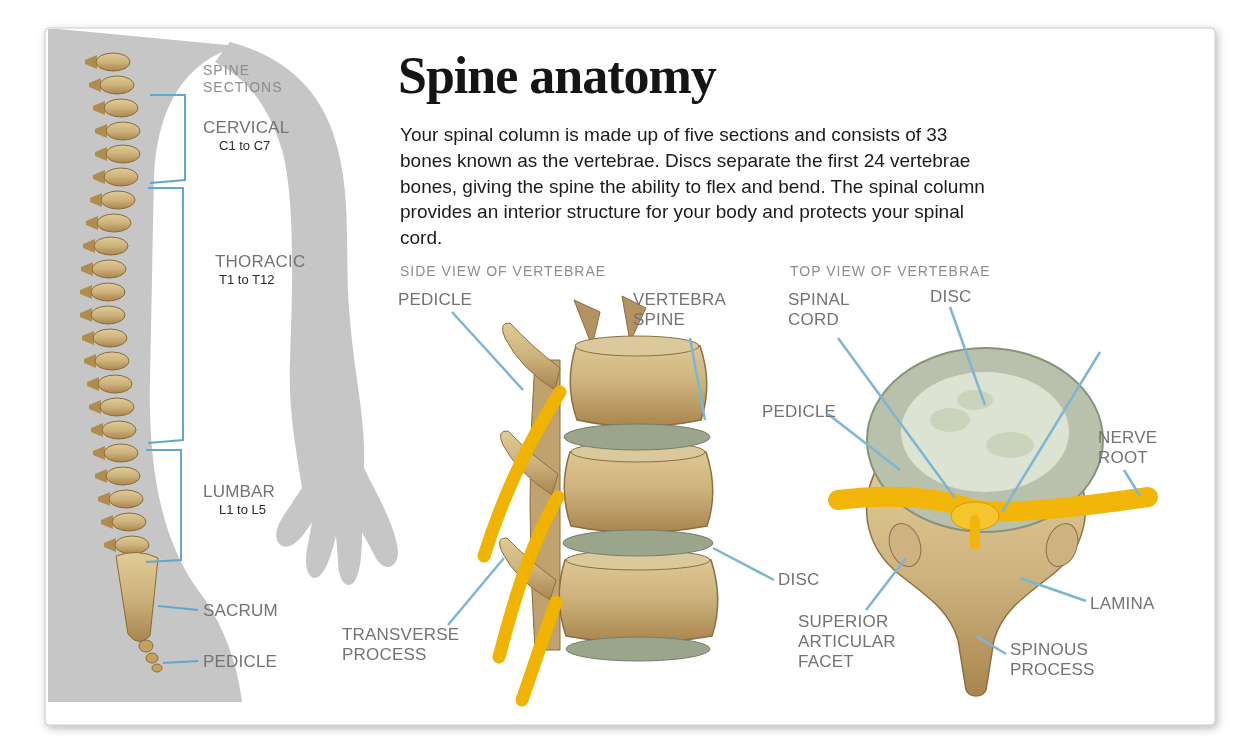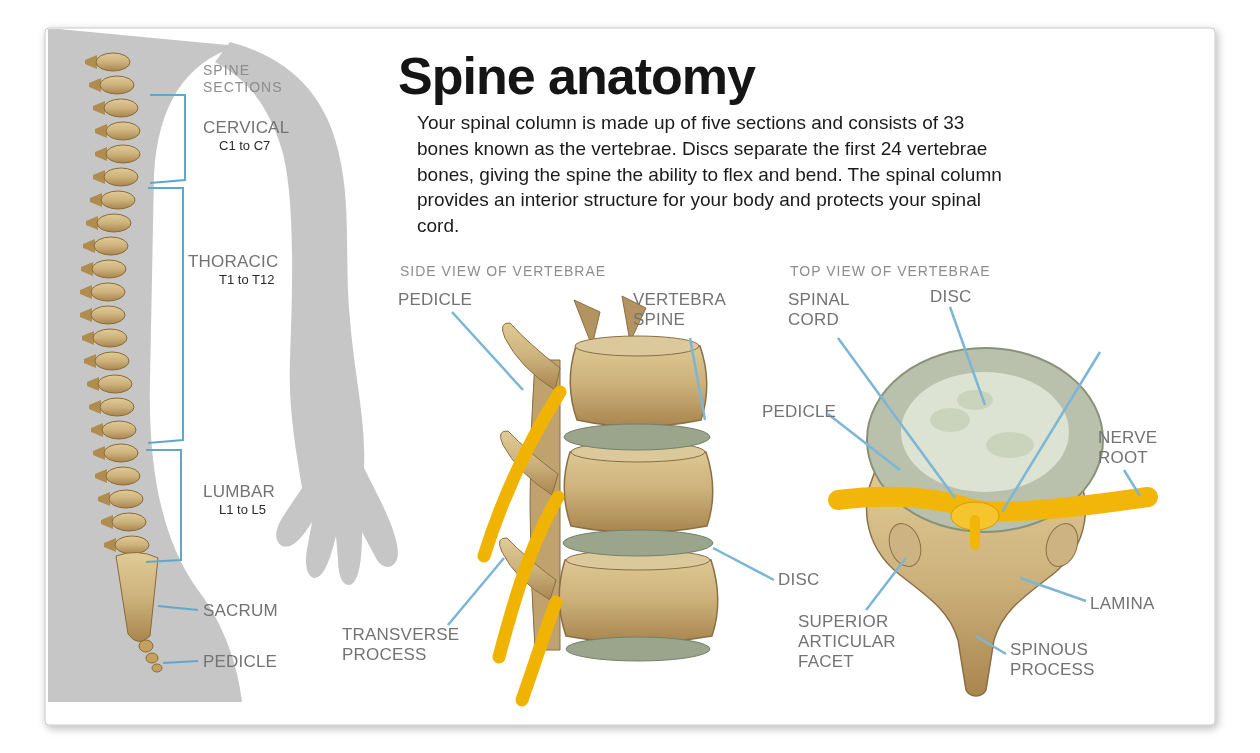--- a/index.html
+++ b/index.html
@@ -3,25 +3,25 @@
 <meta charset="utf-8">
 <style>
   html,body{margin:0;padding:0;background:#ffffff;}
   .page{
     position:relative;width:1260px;height:753px;background:#ffffff;
     font-family:"Liberation Sans",sans-serif;overflow:hidden;
   }
   svg.art{position:absolute;left:0;top:0;width:1260px;height:753px;}
   .title{
     position:absolute;left:398px;top:46px;font-size:52px;font-weight:bold;
-    letter-spacing:-1px;color:#151515;white-space:nowrap;
+    letter-spacing:-1px;color:#151515;white-space:nowrap;font-family:Liberation Serif, serif;
   }
   .intro{
-    position:absolute;left:400px;top:110px;width:592px;font-size:19px;
-    line-height:1.36;color:#1b1b1b;margin-left:17px;
+    position:absolute;left:400px;top:122px;width:592px;font-size:19px;
+    line-height:1.36;color:#1b1b1b;
   }
   .ghead{
     position:absolute;color:#8d8d8d;font-weight:normal;font-size:14px;
     letter-spacing:1px;line-height:1.2;
   }
   .lbl{
     position:absolute;color:#737373;font-size:17px;line-height:1.18;
     letter-spacing:.2px;
   }
   .rng{position:absolute;color:#2b2b2b;font-size:13px;margin-left:16px;}
@@ -146,21 +146,21 @@
       <line x1="1006" y1="654" x2="976" y2="636"></line>
     </g>
   </svg>
 
   <div class="title">Spine anatomy</div>
   <div class="intro">Your spinal column is made up of five sections and consists of 33 bones known as the vertebrae. Discs separate the first 24 vertebrae bones, giving the spine the ability to flex and bend. The spinal column provides an interior structure for your body and protects your spinal cord.</div>
 
   <div class="ghead" style="left:203px;top:62px;width:100px">SPINE SECTIONS</div>
   <div class="lbl" style="left:203px;top:118px">CERVICAL</div>
   <div class="rng" style="left:203px;top:138px">C1 to C7</div>
-  <div class="lbl" style="left:188px;top:252px">THORACIC</div>
+  <div class="lbl" style="left:215px;top:252px">THORACIC</div>
   <div class="rng" style="left:203px;top:272px">T1 to T12</div>
   <div class="lbl" style="left:203px;top:482px">LUMBAR</div>
   <div class="rng" style="left:203px;top:502px">L1 to L5</div>
   <div class="lbl" style="left:203px;top:601px">SACRUM</div>
   <div class="lbl" style="left:203px;top:652px">PEDICLE</div>
 
   <div class="ghead" style="left:400px;top:263px">SIDE VIEW OF VERTEBRAE</div>
   <div class="lbl" style="left:398px;top:290px">PEDICLE</div>
   <div class="lbl" style="left:633px;top:290px;width:100px">VERTEBRA SPINE</div>
   <div class="lbl" style="left:778px;top:570px">DISC</div>

